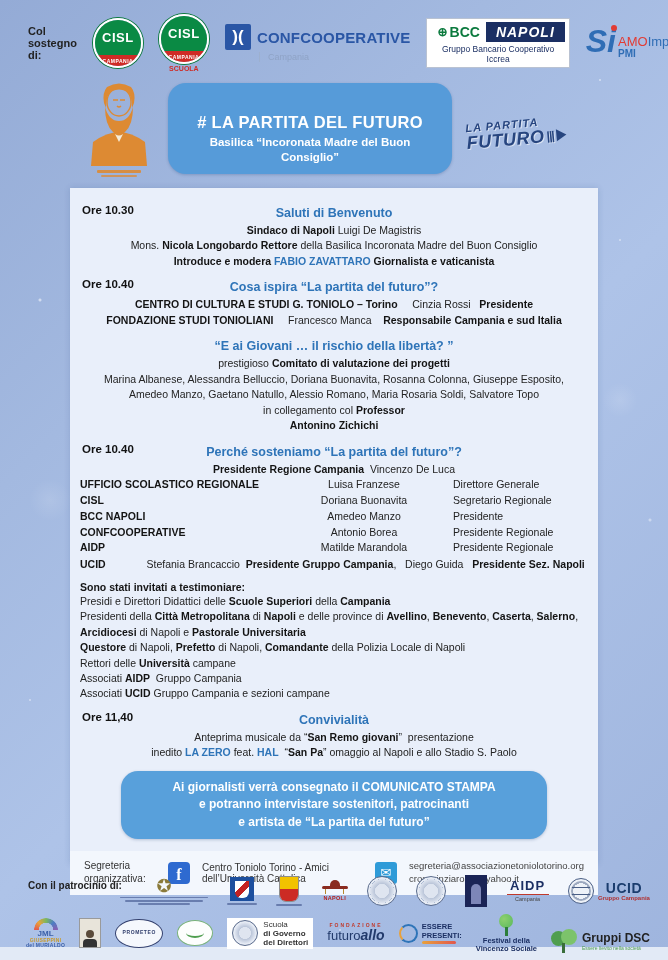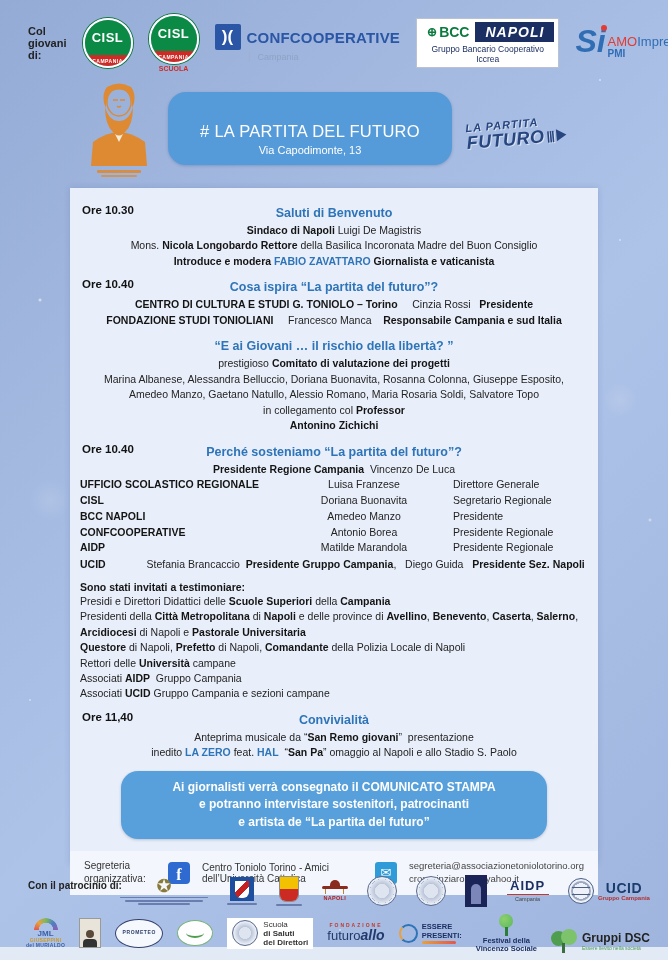--- a/index.html
+++ b/index.html
@@ -52,21 +52,21 @@
   .siamo-imp{color:#2f6db5;}
   .siamo-pmi{font-size:10px;font-weight:700;color:#2f6db5;}
   
   .title-row{position:absolute;top:80px;left:0;right:0;display:flex;justify-content:center;
              align-items:center;gap:14px;z-index:2;}
   .portrait{width:70px;display:flex;flex-direction:column;align-items:center;}
   .portrait-cap{width:44px;height:3px;background:#dd8a33;margin-top:2px;border-radius:1px;opacity:.9;}
   .portrait-cap.c2{width:36px;height:2.5px;margin-top:1.5px;opacity:.75;}
   .tbox{width:256px;background:#569bd9;border-radius:18px;padding:9px 14px;text-align:center;color:#fff;
         box-shadow:0 1px 3px rgba(30,60,110,.25);}
-  .tbox-title{font-size:16.5px;font-weight:400;letter-spacing:.3px;line-height:1.25;margin-top:20px;}
+  .tbox-title{font-size:16.5px;font-weight:700;letter-spacing:.3px;line-height:1.25;margin-top:20px;}
   .tbox-venue{font-size:11.5px;font-weight:700;margin-top:2px;line-height:1.3;}
   .tbox-addr{font-size:11px;margin-top:2px;}
   .tbox-date{font-size:11.5px;font-weight:700;margin-top:2px;}
   .badge{width:118px;transform:rotate(-5deg);color:#27457f;text-align:left;margin-top:6px;}
   .badge-l1{font-size:11px;font-weight:700;font-style:italic;letter-spacing:1px;
             text-shadow:1px 1px 0 rgba(255,255,255,.55);}
   .badge-l2{font-size:18px;font-weight:700;font-style:italic;letter-spacing:.5px;line-height:1;
             display:flex;align-items:center;text-shadow:1px 1px 0 rgba(255,255,255,.55);}
   .badge-bars{font-size:12px;letter-spacing:-1px;margin-left:2px;}
   .badge-arrow{width:0;height:0;border-top:6px solid transparent;border-bottom:6px solid transparent;
@@ -176,21 +176,21 @@
   .dsc-name{font-size:12px;font-weight:700;color:#222;}
   .dsc-sub{font-size:5px;color:#4f9e4f;}
   .bottom-strip{position:absolute;left:0;right:0;bottom:0;height:13px;background:#e2eaf6;}
 </style>
 </head>
 <body>
 
 <div class="page">
 
   <div class="sup-row">
-    <div class="sup-label">Col giovani di:</div>
+    <div class="sup-label">Col sostegno di:</div>
 
     <div class="cisl">
       <div class="cisl-c">
         <div class="cisl-top">CISL</div>
         <div class="cisl-band">CAMPANIA</div>
       </div>
     </div>
 
     <div class="cisl">
       <div class="cisl-c">
@@ -239,21 +239,21 @@
         <path fill="#dd8a33" d="M18 27 Q18 45 26 52 Q32 58 38 52 Q46 45 46 27 Q42 41 32 41 Q22 41 18 27 Z"></path>
         <path fill="#dd8a33" d="M6 62 Q20 52 32 52 Q44 52 58 62 L60 86 L4 86 Z"></path>
         <path fill="#f5ecd8" d="M28 54 L32 62 L36 54 Q32 57 28 54 Z"></path>
       </svg>
       <div class="portrait-cap"></div>
       <div class="portrait-cap c2"></div>
     </div>
 
     <div class="tbox">
       <div class="tbox-title"># LA PARTITA DEL FUTURO</div>
-      <div class="tbox-addr">Via Capodimonte, 13</div>
+      <div class="tbox-venue">Basilica “Incoronata Madre del Buon Consiglio”</div>
     </div>
 
     <div class="badge">
       <div class="badge-l1">LA PARTITA</div>
       <div class="badge-l2">
         <span>FUTURO</span>
         <span class="badge-bars">|||</span>
         <span class="badge-arrow"></span>
       </div>
     </div>
@@ -439,21 +439,21 @@
     </div>
     <div class="plogo">
       <div class="green-oval">
           <div class="green-squig"></div>
         </div>
     </div>
     <div class="sgt">
       <div class="seal" style="width:24px;height:24px"></div>
       <div class="sgt-txt">
         <span>Scuola</span>
-        <b>di Saluti</b>
+        <b>di Governo</b>
         <b>del Direttori</b>
       </div>
     </div>
     <div class="plogo">
       <div class="sn-f">FONDAZIONE</div>
       <div class="sn-w"><span>futuro</span><i>allo</i></div>
     </div>
     <div class="ep-wrap">
       <div class="ep-swirl"></div>
       <div>

